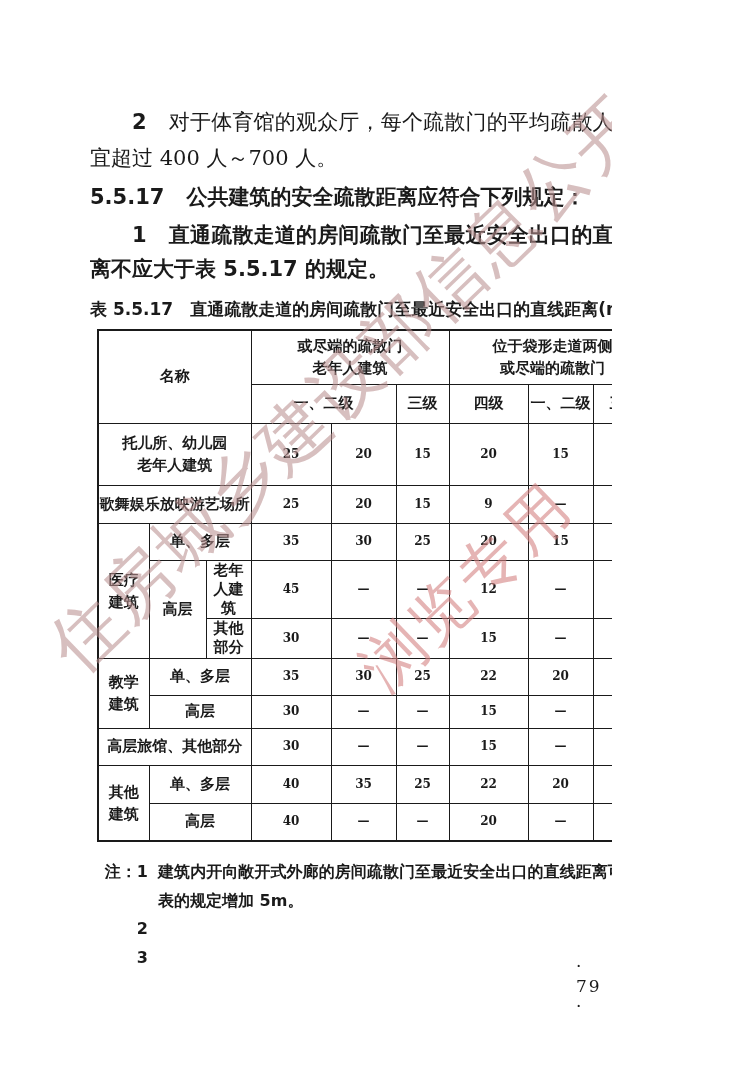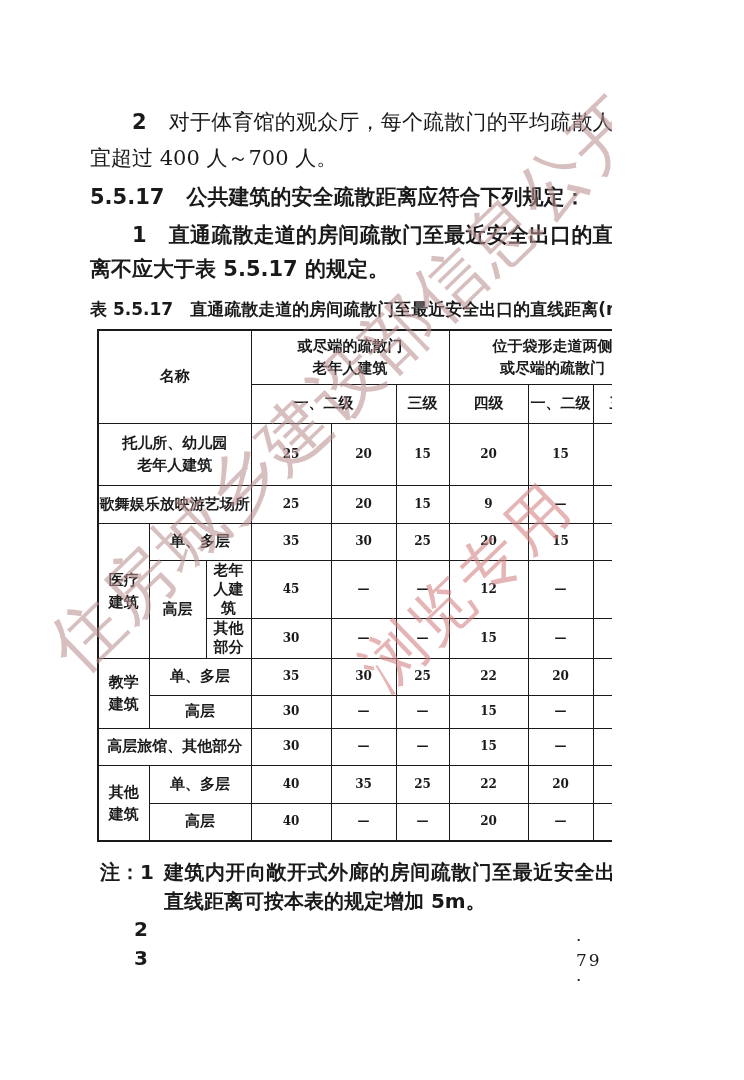--- a/index.html
+++ b/index.html
@@ -37,29 +37,29 @@
     padding:0; font-weight:bold; font-size:15px; line-height:19px;
     font-family:"DejaVu Sans","Liberation Sans",sans-serif;
   }
   table.dist td.val { font-size:12px; font-family:"DejaVu Serif","Liberation Serif",serif; }
   table.dist td .l2 { display:block; line-height:22px; }
   .h1 td { font-size:16px; }
   .h2 td { font-size:15px; }
 
   
   .notes { margin:16px 0 0 10px; width:556px; }
-  .note { display:flex; font-size:20px; line-height:28.5px; text-align:justify; }
+  .note { display:flex; font-size:16px; line-height:28.5px; text-align:justify; }
   .note-num {
     flex:0 0 48px; text-align:right; padding-right:10px; font-weight:bold;
     font-family:"DejaVu Sans","Liberation Sans",sans-serif; white-space:nowrap;
   }
   .note-text { flex:1 1 auto; font-weight:bold; font-family:"DejaVu Sans","Liberation Sans",sans-serif; }
 
   
-  .page-num { position:absolute; left:576px; top:930px; font-size:17px; letter-spacing:2px; z-index:2; }
+  .page-num { position:absolute; left:576px; top:956px; font-size:17px; letter-spacing:2px; z-index:2; }
 
   
   .wm { position:absolute; inset:0; z-index:4; pointer-events:none; }
   .wm-line {
     position:absolute; white-space:nowrap;
     font-family:"DejaVu Sans","Liberation Sans",sans-serif;
     transform-origin:left center;
   }
   .wm1 { left:62px; top:612px; font-size:70px; letter-spacing:2px;
          transform:rotate(-44deg); color:rgba(186,144,144,0.58); }

